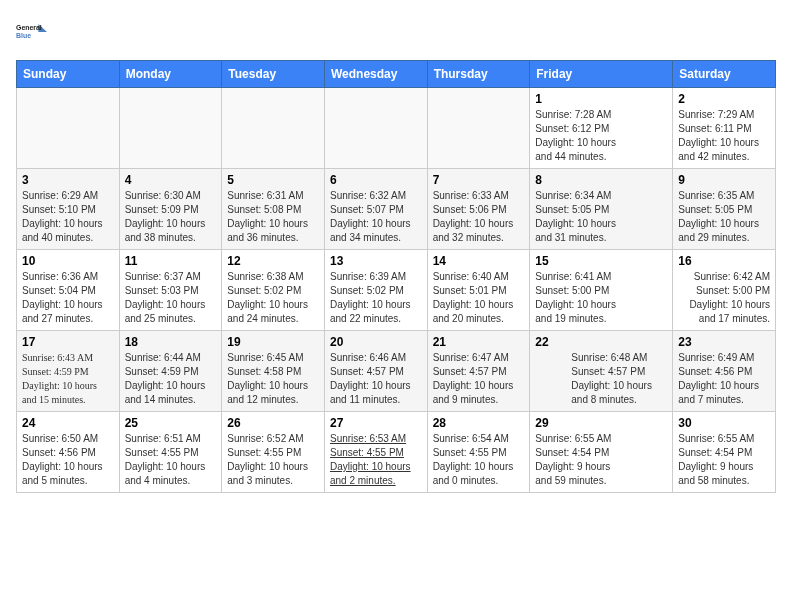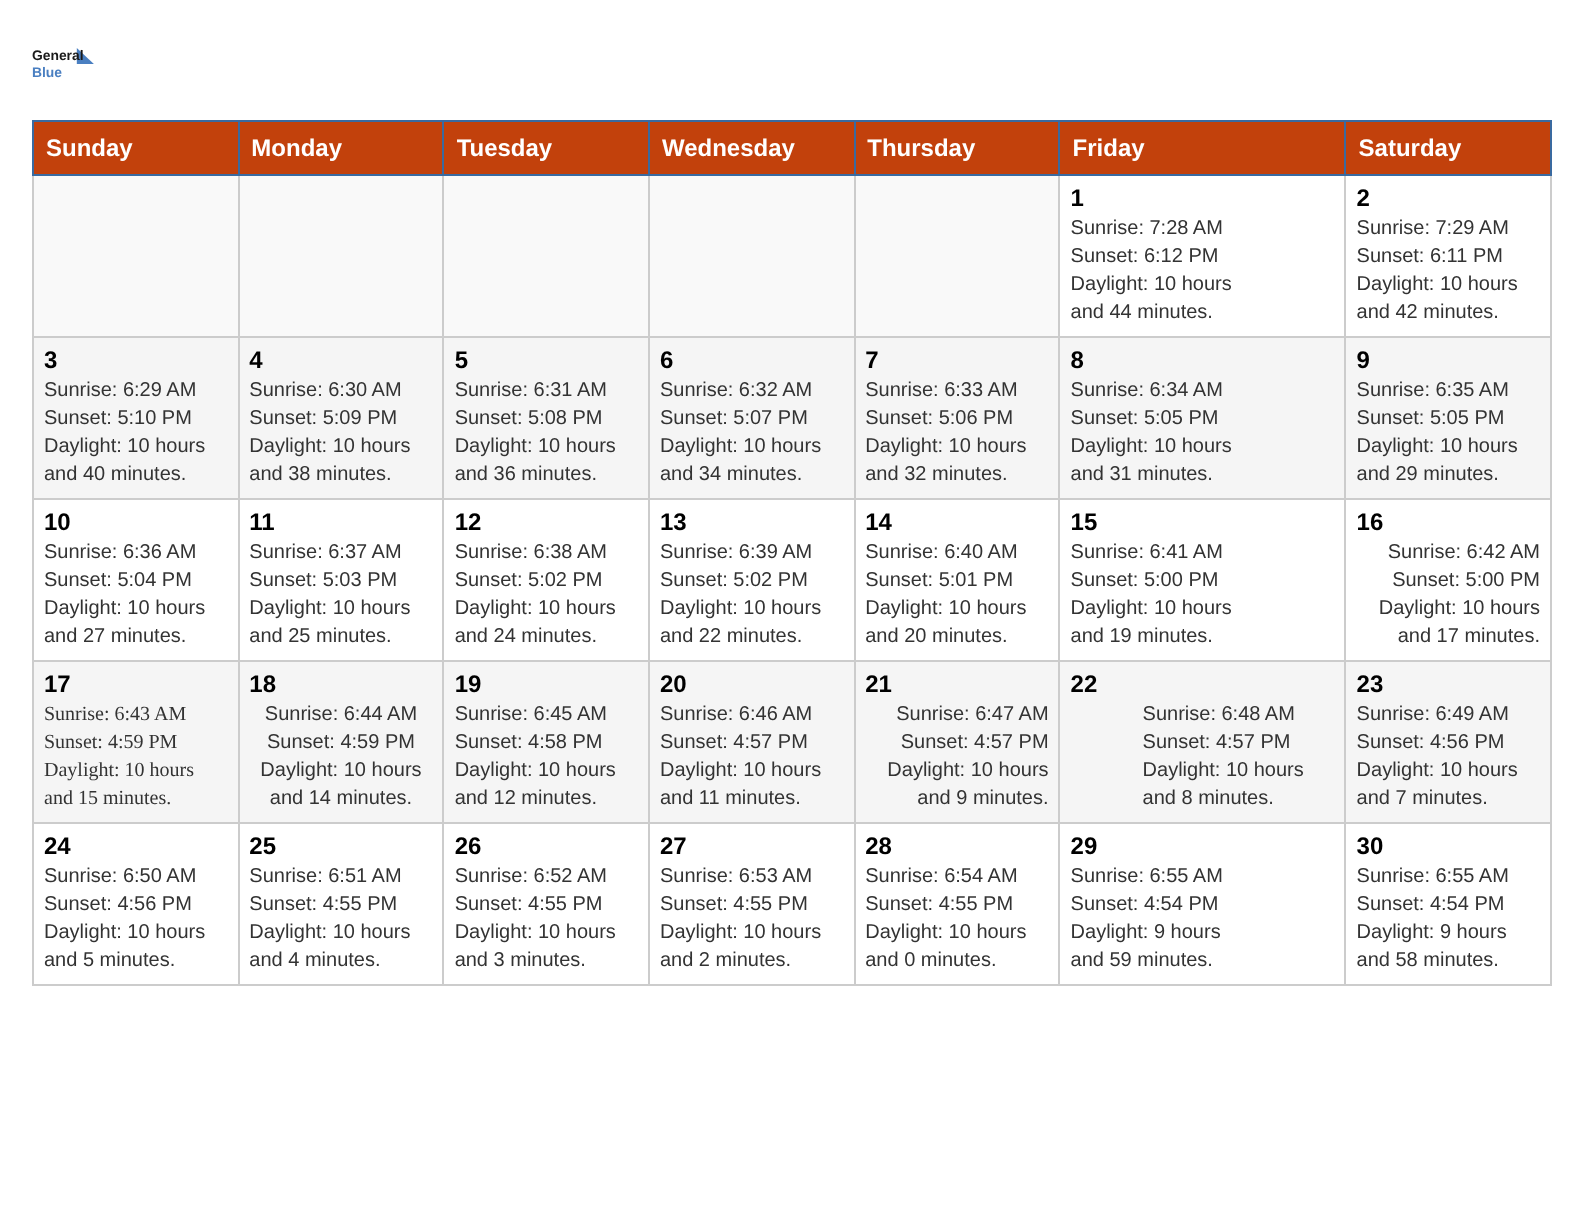--- a/index.html
+++ b/index.html
@@ -36,21 +36,21 @@
     .location {
       font-size: 14px;
       color: #333;
     }
     table {
       width: 100%;
       border-collapse: collapse;
       font-size: 11px;
     }
     thead tr th {
-      background: #c2410c;
+      background: #3b82f6;
       color: #fff;
       text-align: left;
       padding: 6px 6px;
       font-size: 12px;
       font-weight: bold;
       border: 1px solid #3a6aa0;
     }
     tbody tr td {
       border: 1px solid #ccc;
       vertical-align: top;
@@ -232,42 +232,42 @@
       <tr>
         <td>
           <div class="day-num">17</div>
           <div class="day-info" style="white-space: pre-line; font-family: Liberation Serif, serif;">Sunrise: 6:43 AM
 Sunset: 4:59 PM
 Daylight: 10 hours
 and 15 minutes.</div>
         </td>
         <td>
           <div class="day-num">18</div>
-          <div class="day-info" style="white-space: pre-line; text-align: center;">Sunrise: 6:44 AM
+          <div class="day-info" style="white-space: pre-line;">Sunrise: 6:44 AM
 Sunset: 4:59 PM
 Daylight: 10 hours
 and 14 minutes.</div>
         </td>
         <td>
           <div class="day-num">19</div>
           <div class="day-info" style="white-space: pre-line;">Sunrise: 6:45 AM
 Sunset: 4:58 PM
 Daylight: 10 hours
 and 12 minutes.</div>
         </td>
         <td>
           <div class="day-num">20</div>
           <div class="day-info" style="white-space: pre-line;">Sunrise: 6:46 AM
 Sunset: 4:57 PM
 Daylight: 10 hours
 and 11 minutes.</div>
         </td>
         <td>
           <div class="day-num">21</div>
-          <div class="day-info" style="white-space: pre-line; text-align: right;">Sunrise: 6:47 AM
+          <div class="day-info" style="white-space: pre-line;">Sunrise: 6:47 AM
 Sunset: 4:57 PM
 Daylight: 10 hours
 and 9 minutes.</div>
         </td>
         <td>
           <div class="day-num">22</div>
           <div class="day-info" style="white-space: pre-line; margin-left: 36px;">Sunrise: 6:48 AM
 Sunset: 4:57 PM
 Daylight: 10 hours
 and 8 minutes.</div>
@@ -297,21 +297,21 @@
         </td>
         <td>
           <div class="day-num">26</div>
           <div class="day-info" style="white-space: pre-line;">Sunrise: 6:52 AM
 Sunset: 4:55 PM
 Daylight: 10 hours
 and 3 minutes.</div>
         </td>
         <td>
           <div class="day-num">27</div>
-          <div class="day-info" style="white-space: pre-line;">Sunrise: 6:53 AM
+          <div class="day-info" style="white-space: pre-line; text-decoration: underline;">Sunrise: 6:53 AM
 Sunset: 4:55 PM
 Daylight: 10 hours
 and 2 minutes.</div>
         </td>
         <td>
           <div class="day-num">28</div>
           <div class="day-info" style="white-space: pre-line;">Sunrise: 6:54 AM
 Sunset: 4:55 PM
 Daylight: 10 hours
 and 0 minutes.</div>

